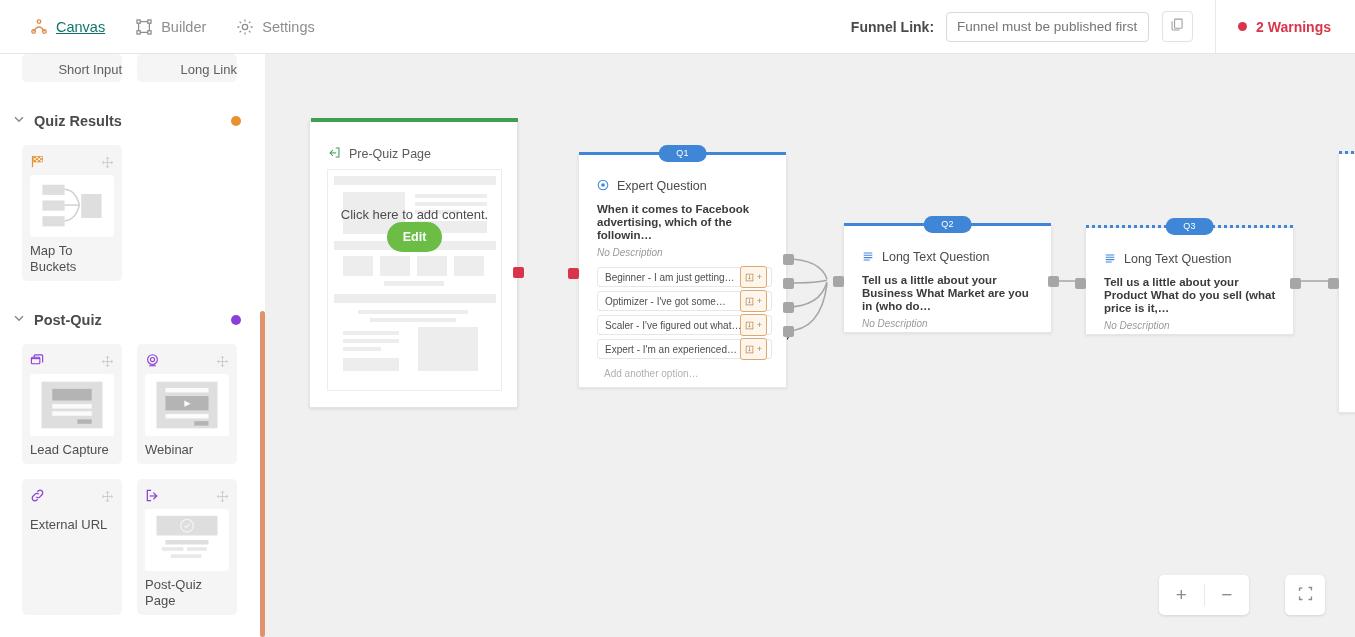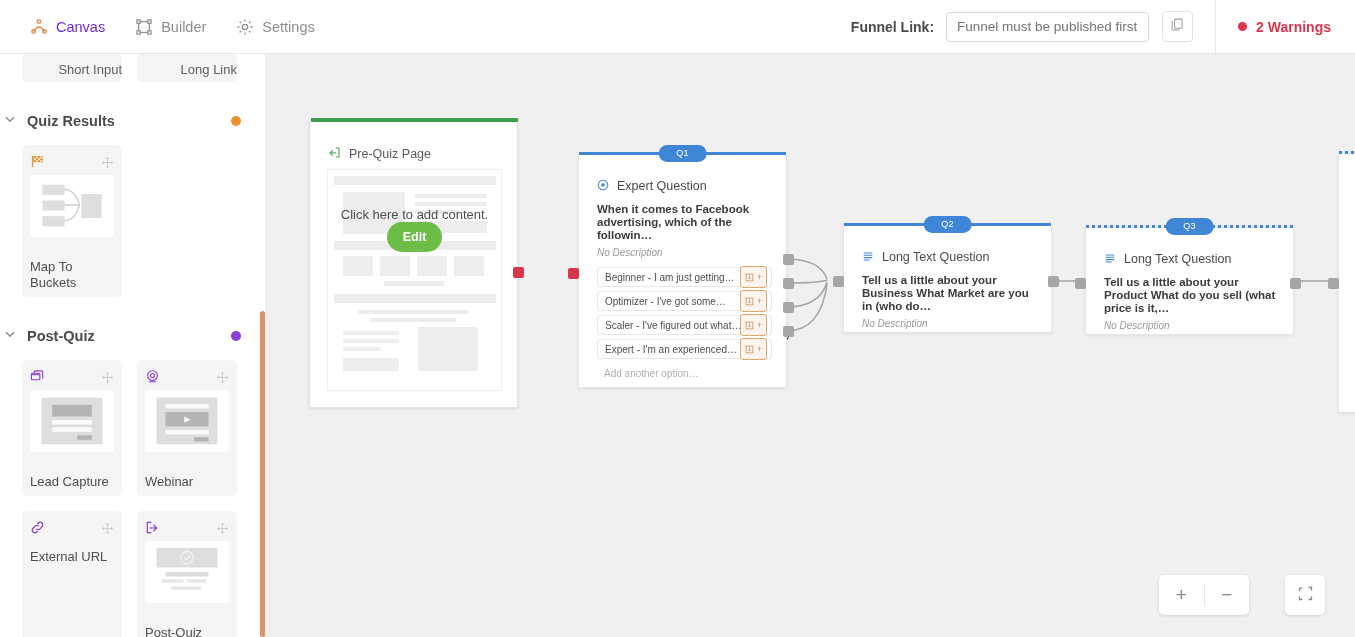--- a/index.html
+++ b/index.html
@@ -17,21 +17,21 @@
     background: #ffffff;
     border-bottom: 1px solid #e6e6e6;
     display: flex; align-items: center;
   }
   .nav-group { display: flex; align-items: center; padding-left: 28px; gap: 26px; }
   .nav-item {
     display: flex; align-items: center; gap: 8px;
     font-size: 14.5px; color: #8d8d8d; cursor: pointer;
     padding: 4px 2px;
   }
-  .nav-item.active { color: #6d28d9; }
+  .nav-item.active { color: #0f766e; text-decoration: underline; }
   .nav-ico { width: 18px; height: 18px; display: block; }
 
   .topbar-right {
     margin-left: auto; display: flex; align-items: center; height: 100%;
   }
   .funnel-label { font-size: 14px; color: #4a4a4a; font-weight: bold; margin-right: 12px; }
   .funnel-input {
     width: 203px; height: 30px;
     border: 1px solid #d9d9d9; border-radius: 4px;
     background: #fff; font-size: 13.5px; color: #9b9b9b;
@@ -60,41 +60,41 @@
     position: absolute; right: 0px; top: 257px;
     width: 5px; height: 326px; background: #e2916d; border-radius: 3px;
   }
   .tile-row { display: flex; gap: 15px; padding: 0 22px; }
   .tile-stub {
     width: 100px; height: 28px; background: #f5f5f5; border-radius: 5px;
     display: flex; align-items: flex-start; justify-content: flex-end;
     font-size: 13px; color: #5f5f5f; padding-top: 8px;
   }
   .section-head {
-    display: flex; align-items: center; padding: 0 24px 0 3px;
-    height: 36px; margin-top: 21px;
+    display: flex; align-items: center; padding: 0 24px 0 10px;
+    height: 36px; margin-top: 21px; text-align: right;
   }
   .chev { width: 16px; margin-right: 8px; display: block; }
   .sec-title { font-size: 14.5px; font-weight: bold; color: #4b4b4b; }
   .sec-dot { margin-left: auto; width: 10px; height: 10px; border-radius: 50%; }
 
   .tile-grid { display: flex; flex-wrap: wrap; gap: 15px; padding: 6px 22px 0 22px; }
   .tile {
     width: 100px; background: #f5f5f5; border-radius: 5px;
     padding: 8px 8px 6px 8px; cursor: pointer;
   }
   .tile-top { display: flex; align-items: center; height: 16px; }
   .tile-ico { width: 15px; height: 15px; display: block; }
   .tile-move { margin-left: auto; width: 13px; height: 13px; display: block; opacity: .45; }
   .tile-thumb {
     margin-top: 6px; width: 84px; height: 62px;
     background: #ffffff; border-radius: 3px;
     display: flex; align-items: center; justify-content: center;
   }
-  .tile-label { margin-top: 22px; font-size: 13px; color: #4f4f4f; line-height: 16px; }
+  .tile-label { margin-top: 6px; font-size: 13px; color: #4f4f4f; line-height: 16px; }
   .tile.compact { padding-bottom: 10px; }
 
   
   .canvas {
     position: absolute; top: 54px; left: 265px;
     width: 1090px; height: 583px;
     background: #f0f0f0; overflow: hidden;
   }
 
   

